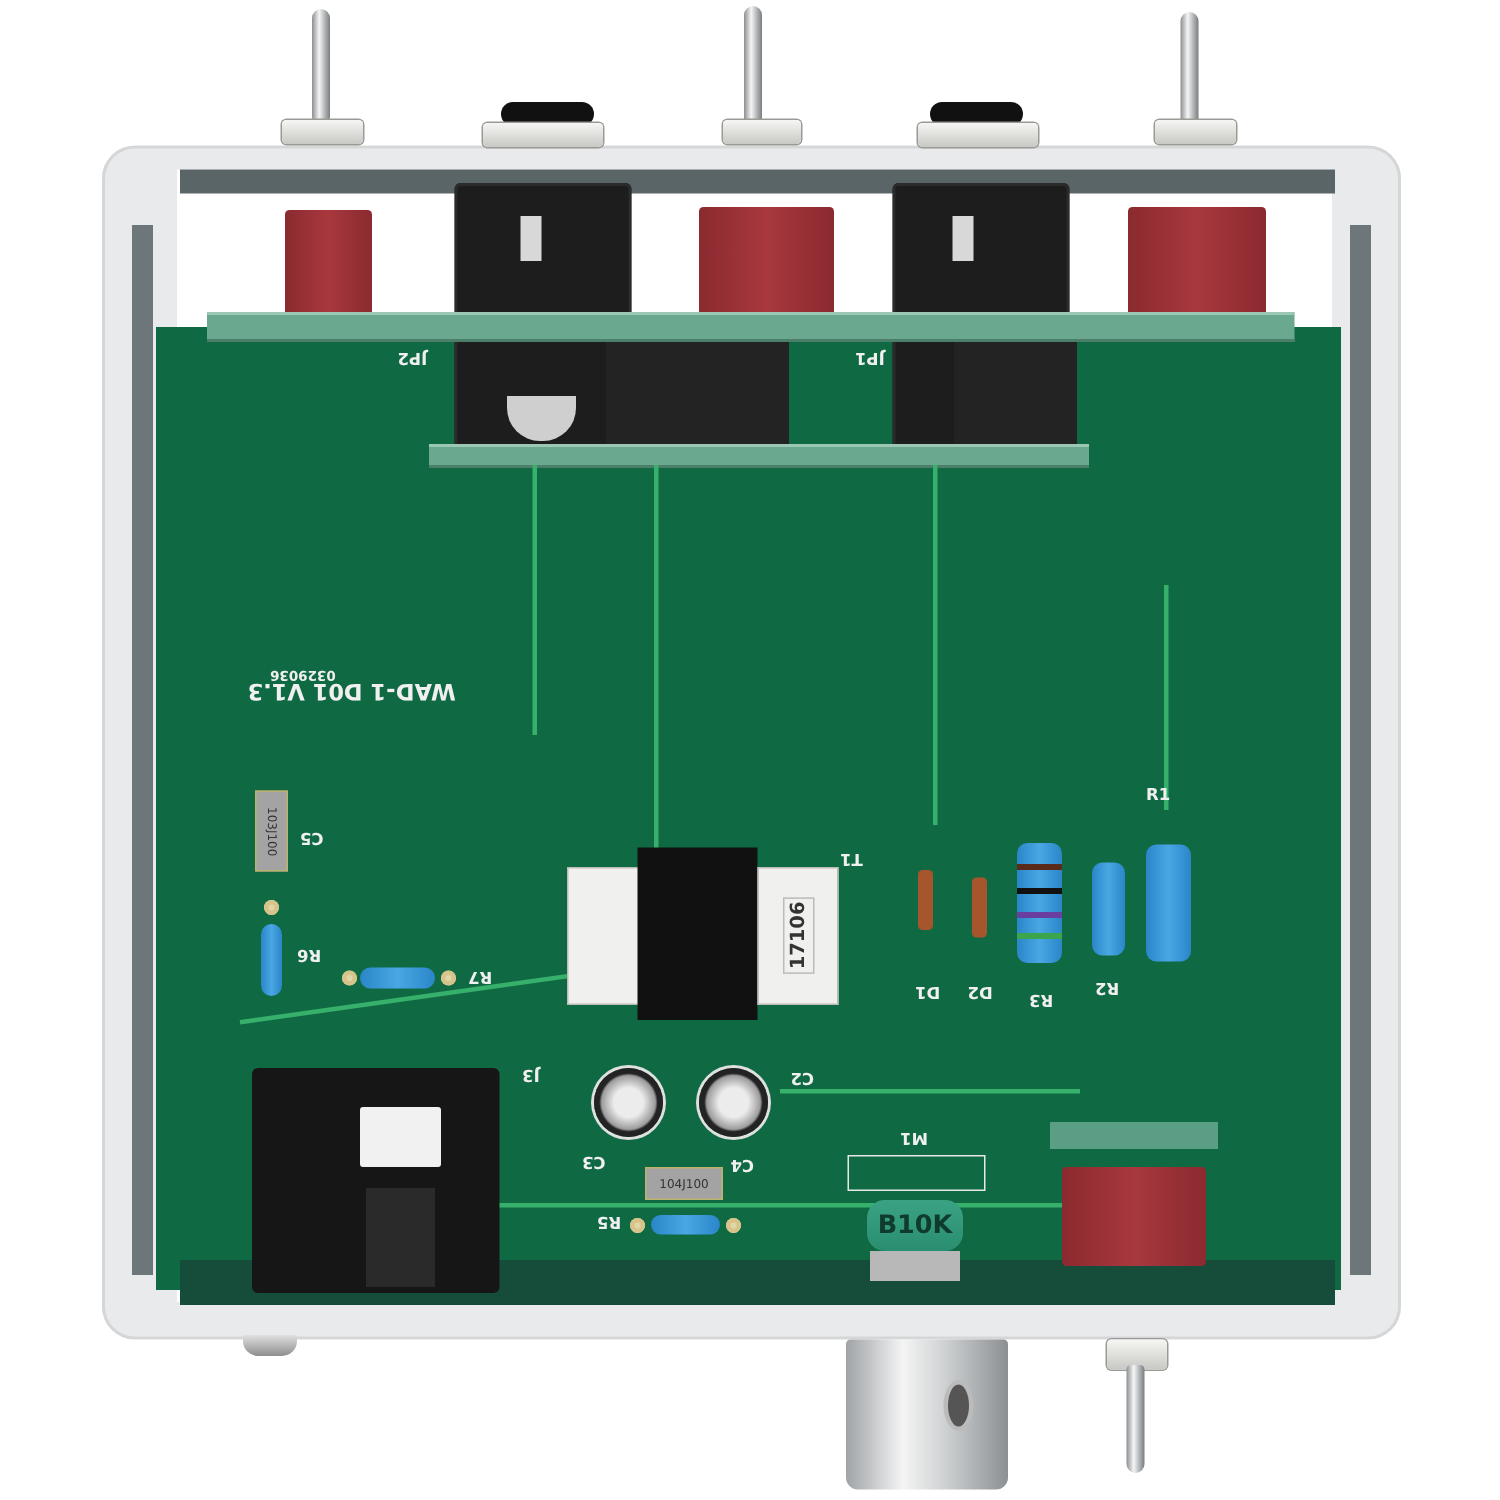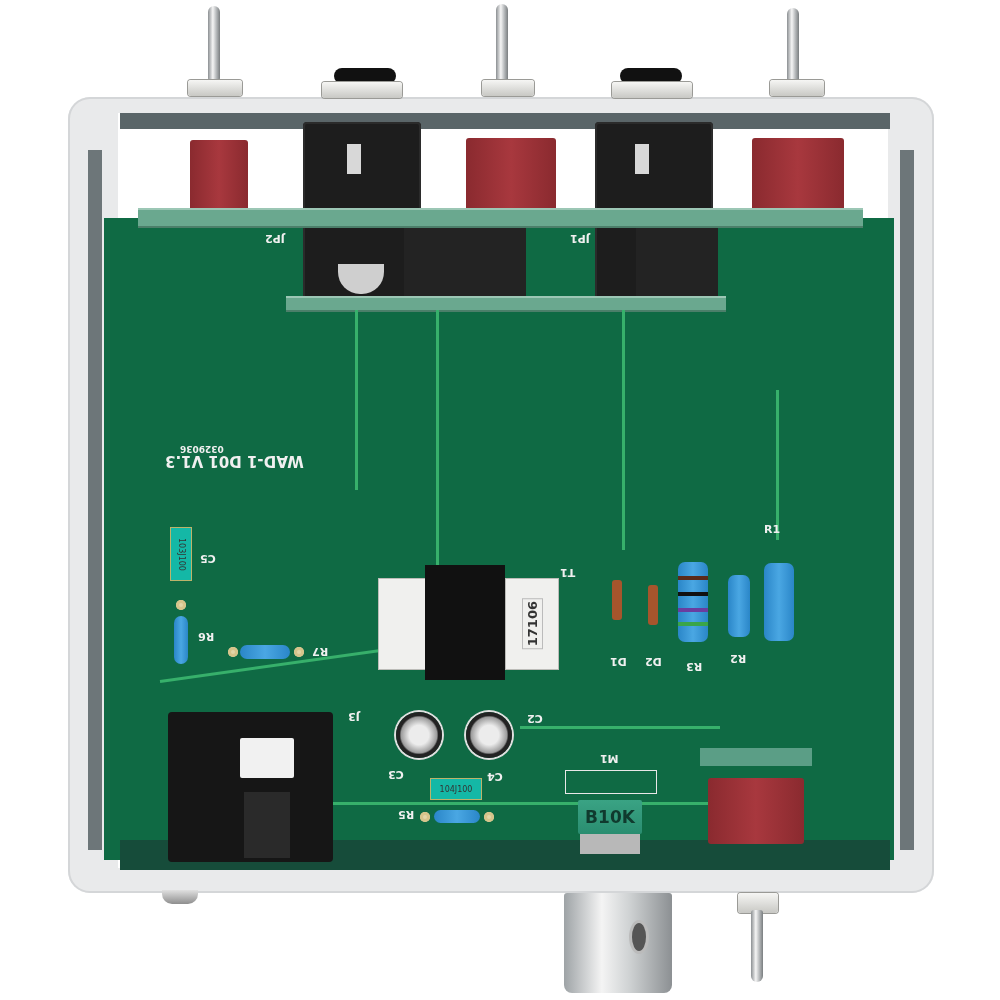--- a/index.html
+++ b/index.html
@@ -17,24 +17,24 @@
   .jack{background:#1d1d1d;border-radius:4px;box-shadow:inset 0 0 0 2px #2b2b2b;}
   .jack-ring{height:16px;border-radius:8px;background:#111;}
   .hdr{background:#232323;}
   .trace{background:#37b06b;}
   .silk{color:#f0f0f0;font-size:11px;font-weight:bold;white-space:nowrap;}
   .silk-rot{transform:rotate(180deg);}
   .resistor{border-radius:7px;background:linear-gradient(90deg,#2a86c8,#4aa7e3 50%,#2a86c8);}
   .band{position:absolute;top:0;bottom:0;width:4px;}
   .pad{width:10px;height:10px;border-radius:50%;background:#e2d6a8;box-shadow:inset 0 0 0 3px #d6c48b;}
   .capcan{border-radius:50%;background:radial-gradient(circle,#ececec 30%,#9c9c9c 55%,#232323 60%);box-shadow:0 0 0 2px #e0e0e0;}
-  .filmcap{background:#14b8a6;border:1px solid #bdb36a;color:#333;font-size:8px;display:flex;align-items:center;justify-content:center;}
+  .filmcap{background:#a3a3a3;border:1px solid #bdb36a;color:#333;font-size:8px;display:flex;align-items:center;justify-content:center;}
   .xfmr-core{background:#111;}
   .xfmr-bob{background:#f0f0ee;border:1px solid #bcbcb8;}
-  .pot{background:linear-gradient(180deg,#3aa384,#2a8d70);border-radius:2px;color:#103a2e;font-weight:bold;font-size:17px;display:flex;align-items:center;justify-content:center;}
+  .pot{background:linear-gradient(180deg,#3aa384,#2a8d70);border-radius:12px;color:#103a2e;font-weight:bold;font-size:17px;display:flex;align-items:center;justify-content:center;}
   .xlr{background:#161616;border-radius:4px;}
   .knob{background:linear-gradient(90deg,#9ea3a6,#f4f4f4 35%,#d0d3d4 60%,#8c9093);border-radius:3px 3px 8px 8px;}
 </style>
 </head>
 <body>
 
 <div class="abs enclosure"></div>
 <div class="abs cavity"></div>
 
 <div class="abs rail" style="left:120px;top:113px;width:770px;height:16px;"></div>

